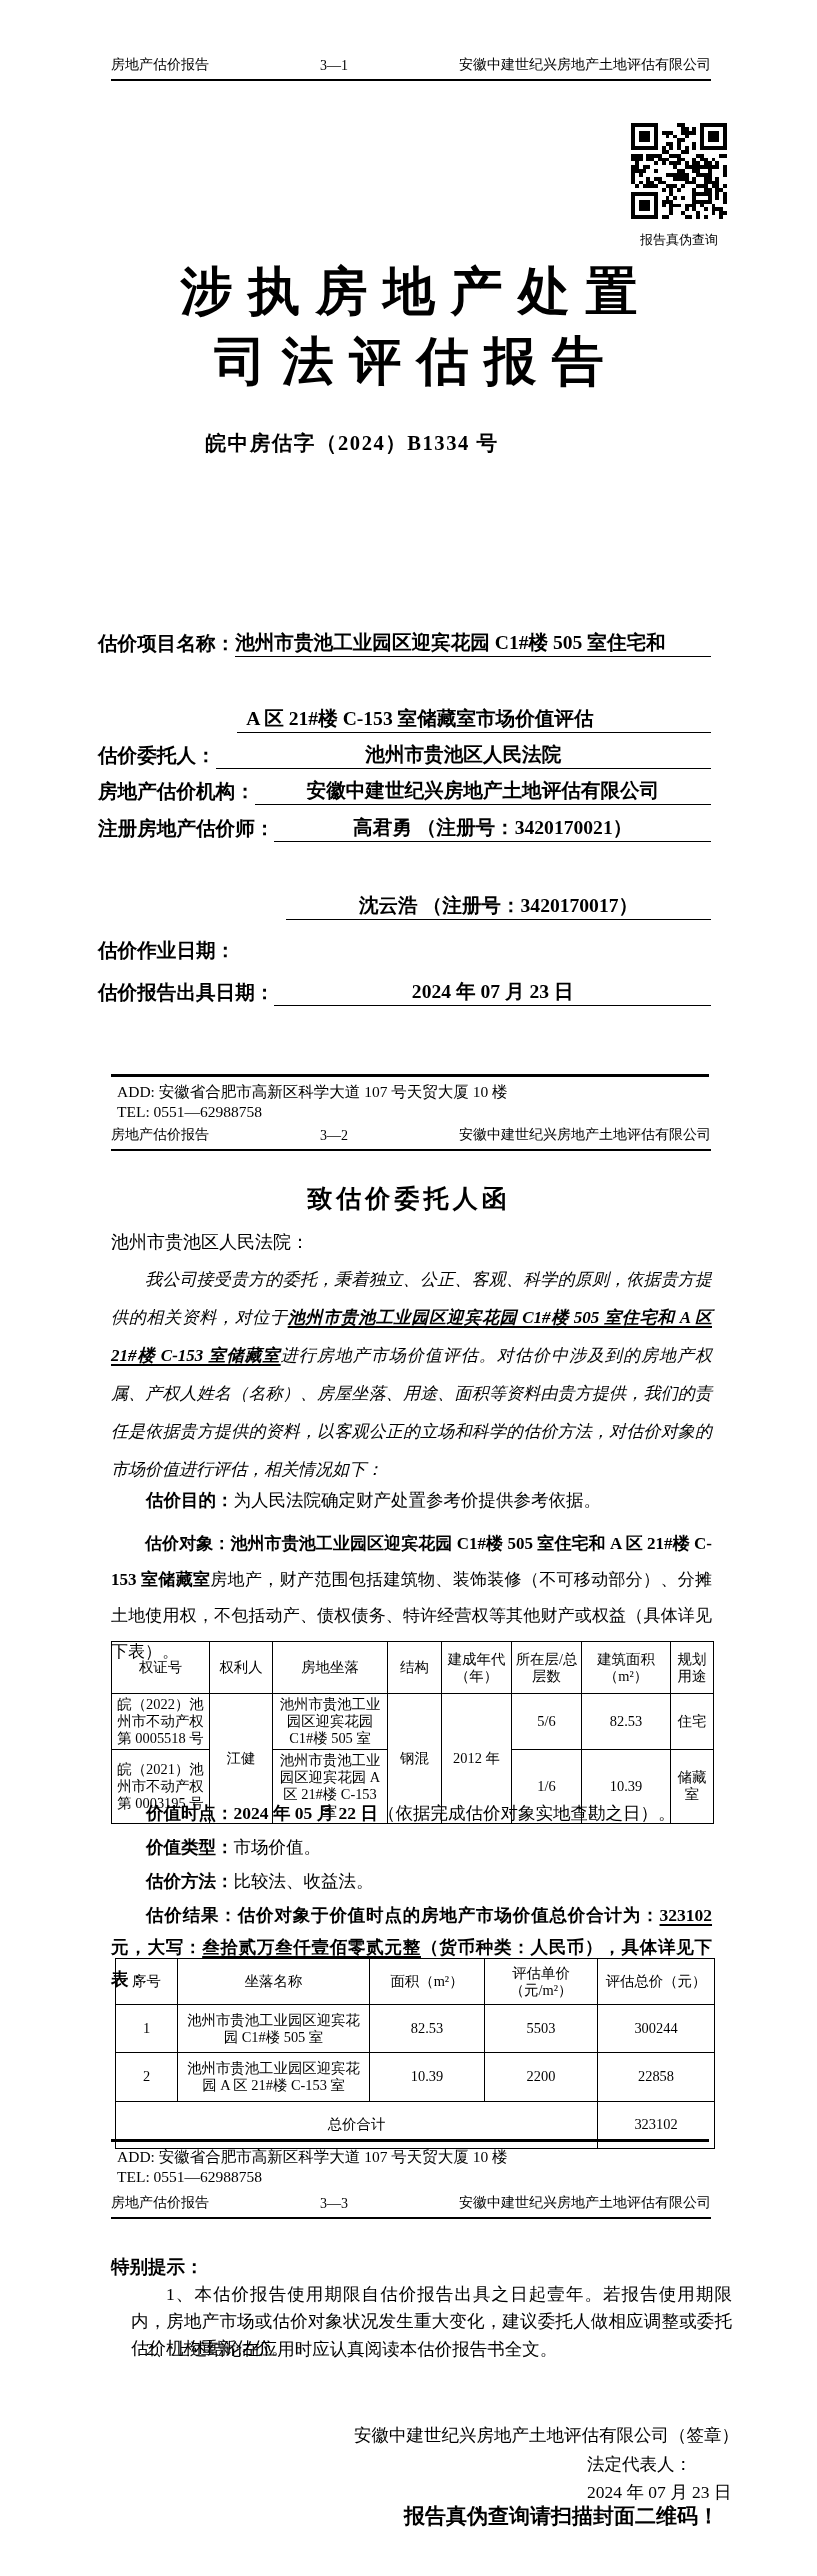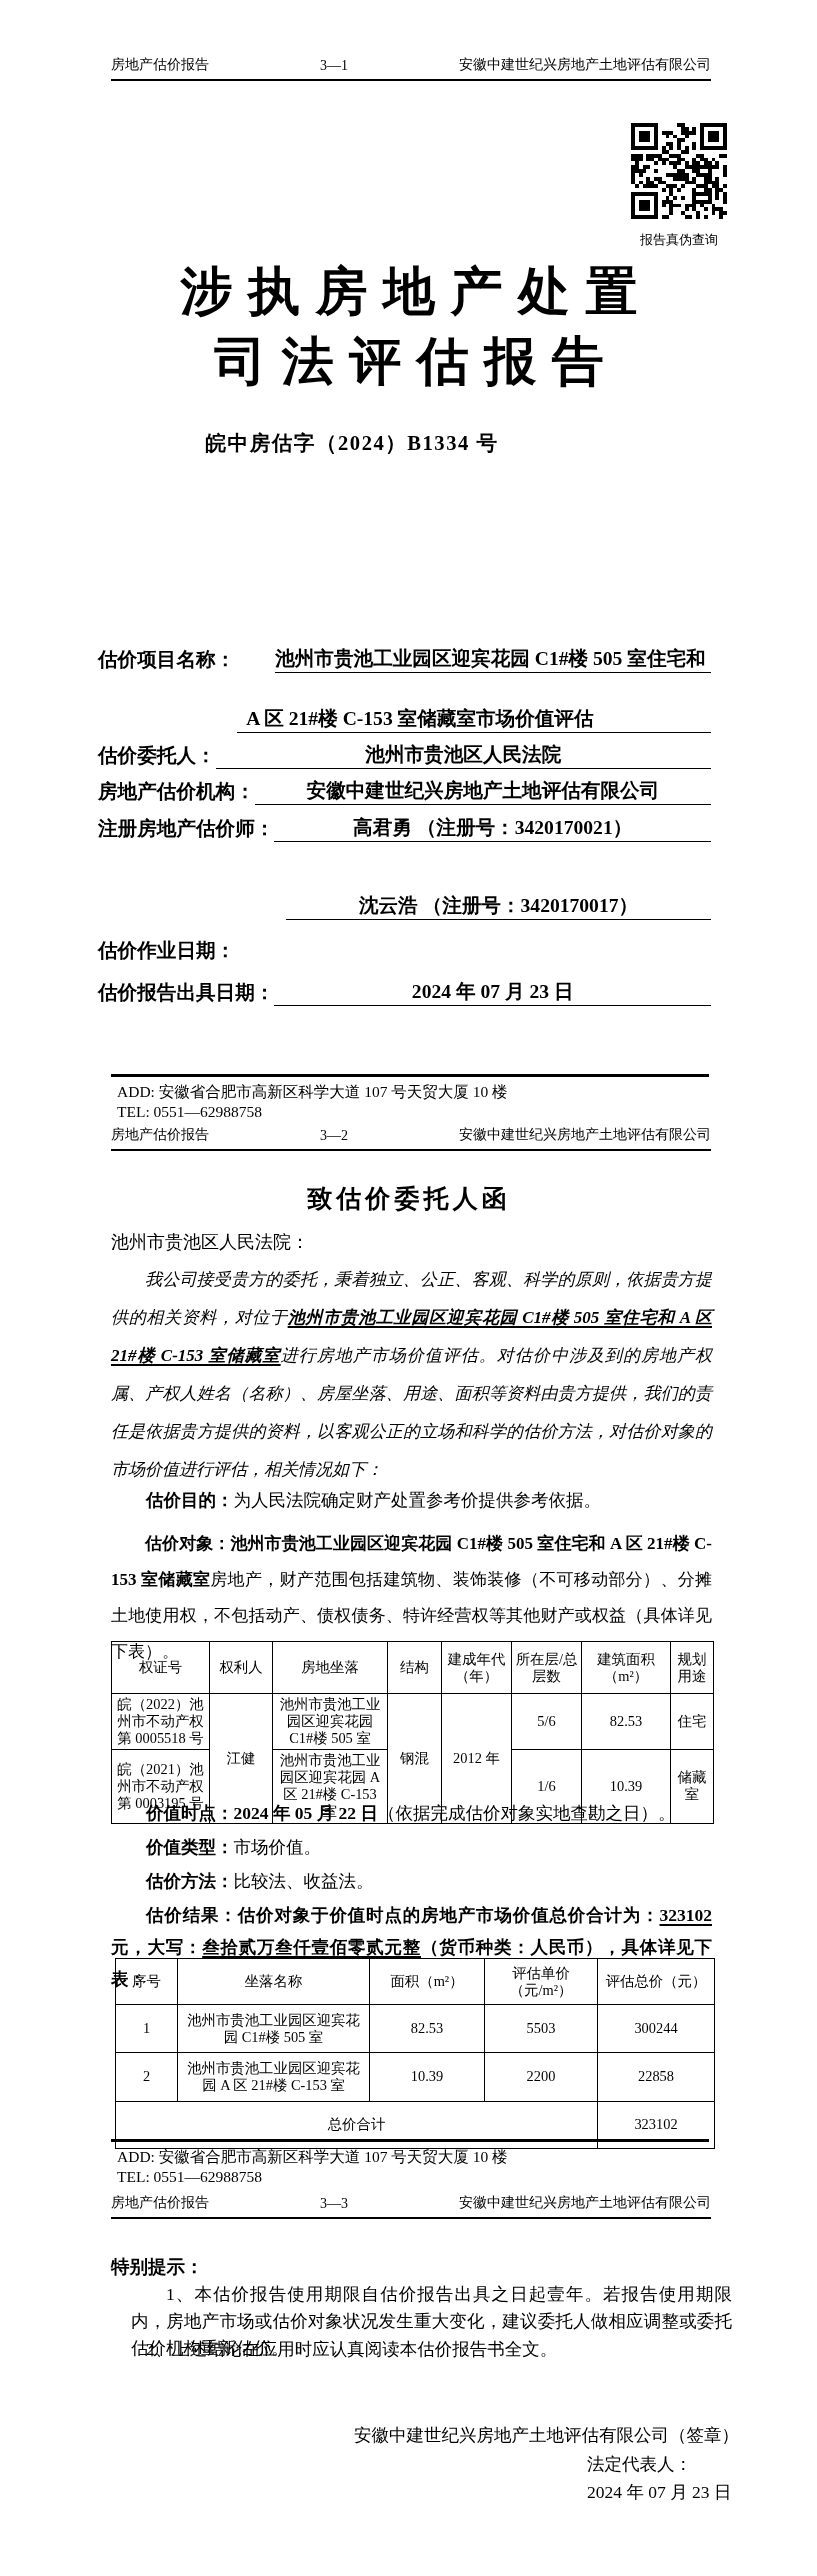--- a/index.html
+++ b/index.html
@@ -372,21 +372,21 @@
         <rect x="19" y="24" width="1" height="1"></rect>
         <rect x="23" y="24" width="1" height="1"></rect>
       </svg>
   </div>
   <div class="qrcap">报告真伪查询</div>
 
   <div class="ctitle" style="top:330px;">司法评估报告</div>
   <div class="ctitle" style="top:260px;">涉执房地产处置</div>
   <div class="docno">皖中房估字（2024）B1334 号</div>
 
-  <div class="crow" style="top:646px;gap:40px;">
+  <div class="crow" style="top:630px;">
     <span class="clabel">估价项目名称：</span>
     <span class="cval left">池州市贵池工业园区迎宾花园 C1#楼 505 室住宅和</span>
   </div>
   <div class="crow" style="top:706px;">
     <span class="clabel" style="width:139px;"></span>
     <span class="cval padded">A 区 21#楼 C-153 室储藏室市场价值评估</span>
   </div>
   <div class="crow" style="top:742px;">
     <span class="clabel">估价委托人：</span>
     <span class="cval">池州市贵池区人民法院</span>
@@ -539,15 +539,16 @@
     <span>安徽中建世纪兴房地产土地评估有限公司</span>
   </div>
 
   <div class="ntitle">特别提示：</div>
   <div class="para indent" style="top:2281px;line-height:27px;font-size:17.5px;margin-left:20px;">1、本估价报告使用期限自估价报告出具之日起壹年。若报告使用期限内，房地产市场或估价对象状况发生重大变化，建议委托人做相应调整或委托估价机构重新估价。</div>
   <div class="para indent" style="top:2336px;line-height:27px;font-size:17.5px;">2、上述结论在应用时应认真阅读本估价报告书全文。</div>
 
   <div class="sig" style="left:354px;top:2423px;">安徽中建世纪兴房地产土地评估有限公司（签章）</div>
   <div class="sig" style="left:587px;top:2452px;">法定代表人：</div>
   <div class="sig" style="left:587px;top:2480px;">2024 年 07 月 23 日</div>
+  <div class="sigscan" style="left:404px;top:2502px;">报告真伪查询请扫描封面二维码！</div>
 
 </div>
 
 
 </body></html>

